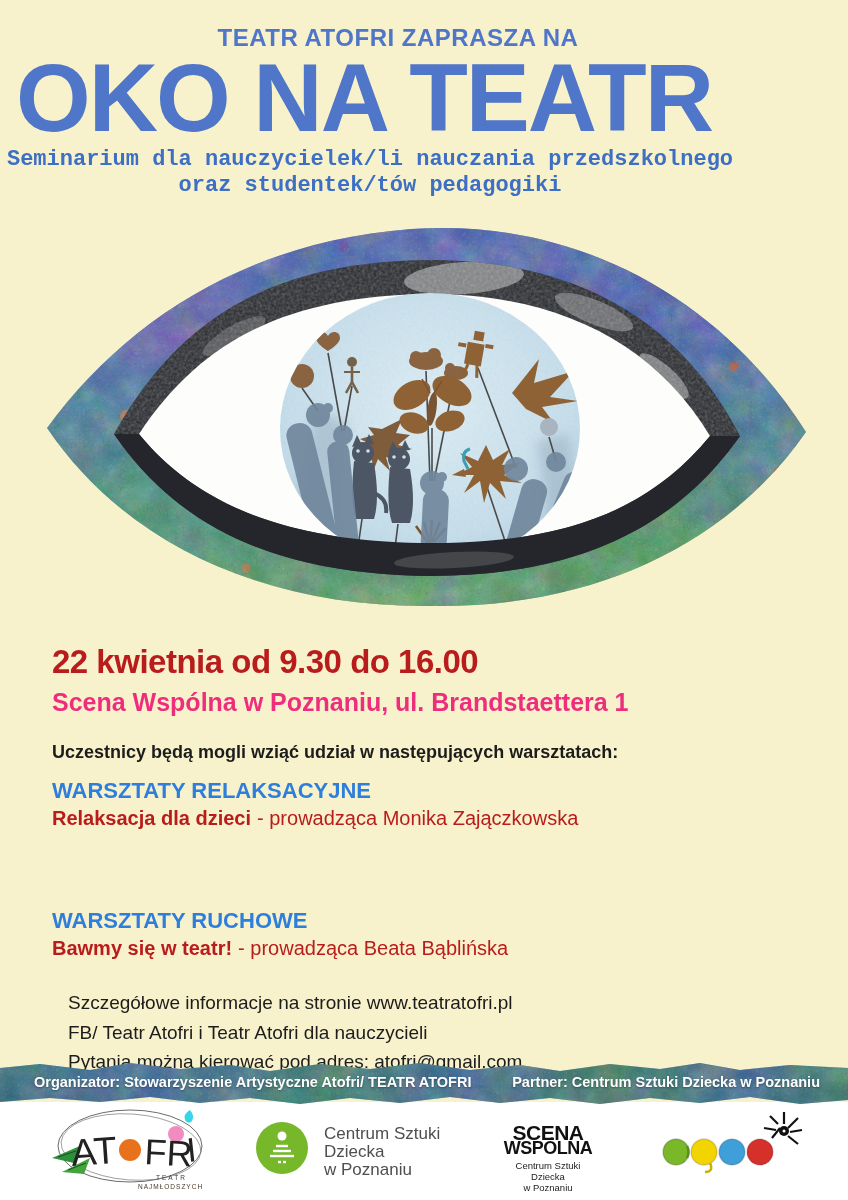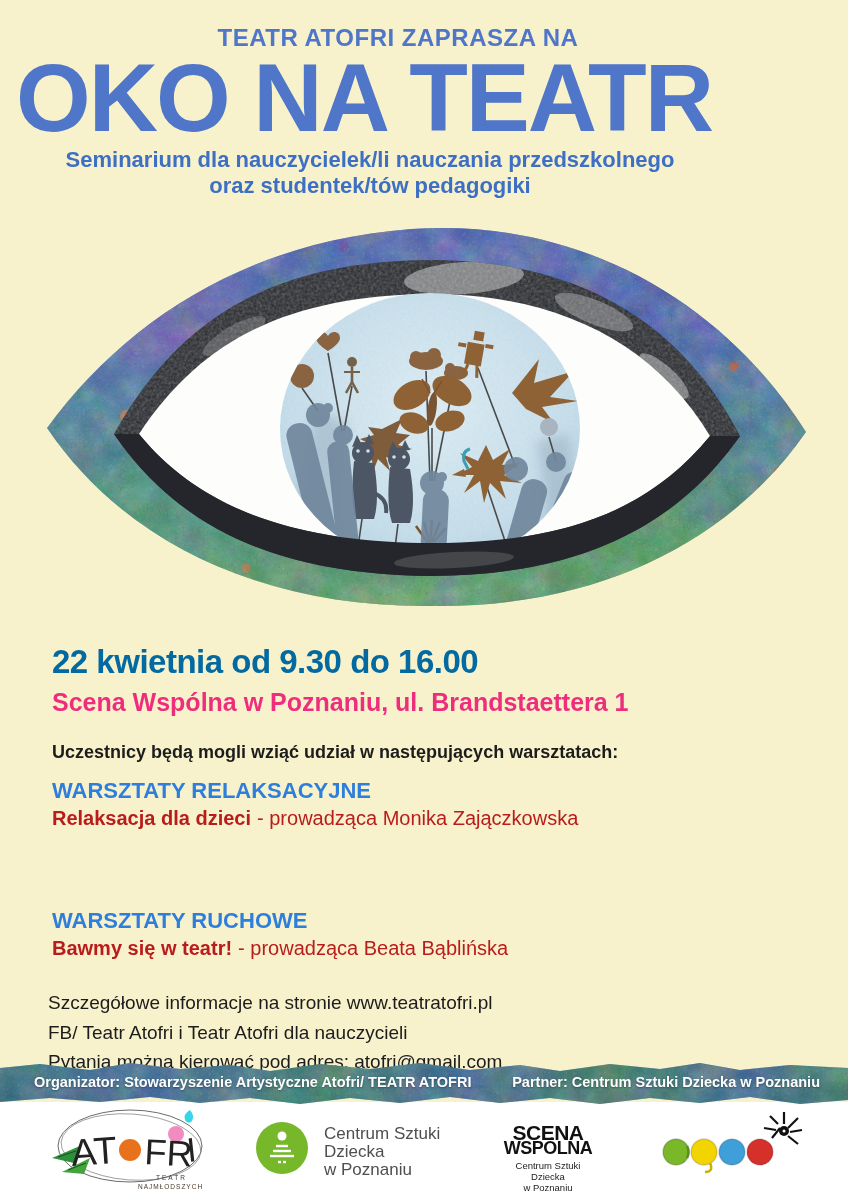--- a/index.html
+++ b/index.html
@@ -13,45 +13,45 @@
   .kicker{
     position:absolute;top:24px;left:0;width:796px;text-align:center;
     font-size:24px;font-weight:bold;letter-spacing:.5px;color:#4f76c8;
   }
   .title{
     position:absolute;top:50px;left:0;width:728px;text-align:center;
     font-size:96px;font-weight:bold;letter-spacing:-2px;line-height:1;color:#4f76c8;
   }
   .subtitle{
     position:absolute;top:147px;left:0;width:740px;text-align:center;
-    font-size:22px;font-weight:bold;line-height:26px;color:#3d6fc4;
+    font-size:22px;font-weight:bold;line-height:26px;color:#3d6fc4;font-family:Liberation Mono, monospace;
   }
   
   .eye-wrap{position:absolute;top:216px;left:34px;width:780px;height:400px;}
   
   .date{
     position:absolute;top:643px;left:52px;
-    font-size:33px;font-weight:bold;color:#0369a1;letter-spacing:-.5px;
+    font-size:33px;font-weight:bold;color:#b91c1c;letter-spacing:-.5px;
   }
   .venue{
     position:absolute;top:688px;left:52px;
     font-size:25px;font-weight:bold;color:#ee2e7c;
   }
   .intro{
     position:absolute;top:742px;left:52px;
     font-size:18px;font-weight:bold;color:#1c1c1c;
   }
   .workshop{position:absolute;left:52px;}
   .w1{top:778px;} .w2{top:844px;} .w3{top:908px;}
   .w-cat{font-size:22px;font-weight:bold;color:#2e7edb;letter-spacing:0;}
   .w-line{font-size:20px;color:#b91c1c;margin-top:3px;}
   .w-title{font-weight:bold;}
   .w-pres{font-weight:normal;margin-left:6px;}
   .info{
-    position:absolute;top:988px;left:48px;
+    position:absolute;top:988px;left:68px;
     font-size:19px;font-weight:normal;color:#1c1c1c;line-height:29.5px;
   }
   
   .banner-svg{position:absolute;top:1056px;left:0;width:848px;height:56px;}
   .banner-text{
     position:absolute;top:1074px;left:34px;width:786px;
     display:flex;justify-content:space-between;
     font-size:14.5px;font-weight:bold;color:#ffffff;
     text-shadow:0 1px 2px rgba(0,0,0,.35);
   }

